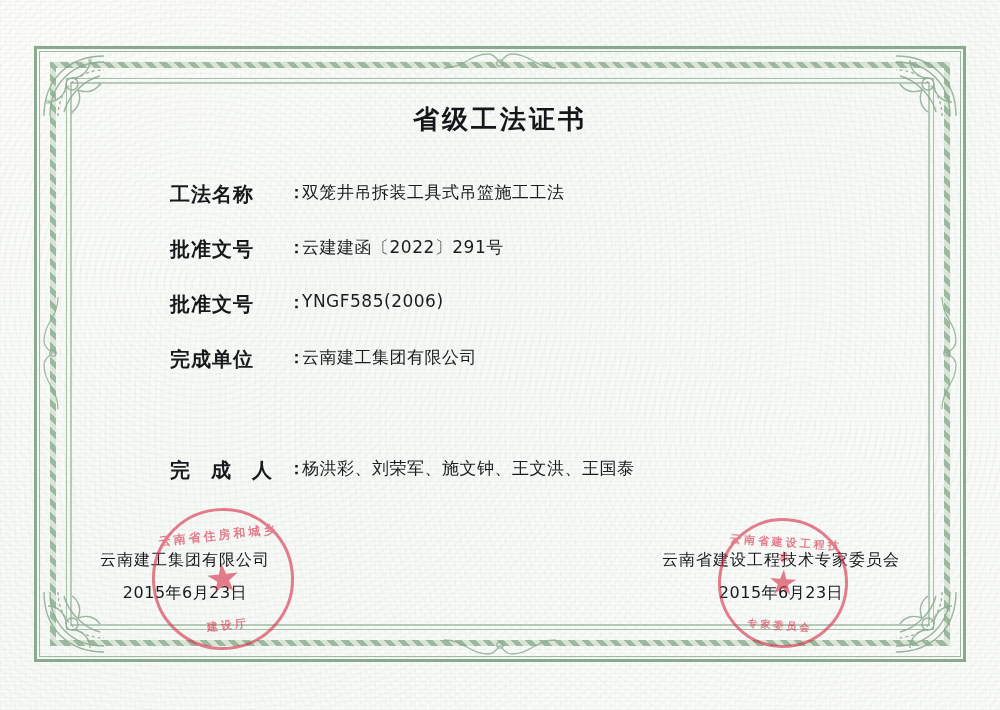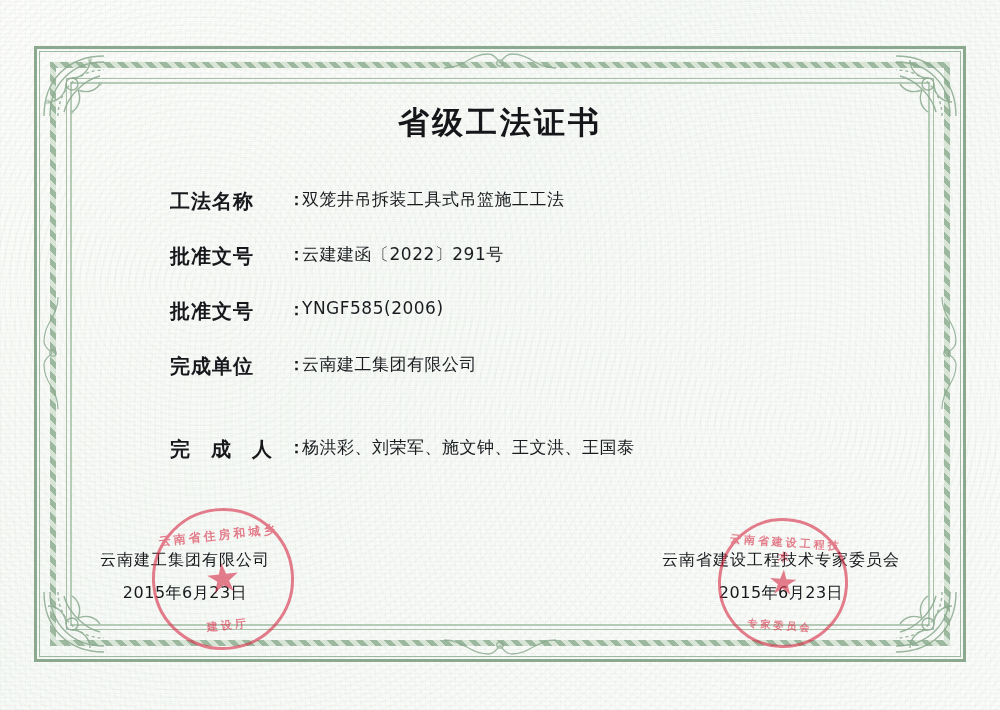--- a/index.html
+++ b/index.html
@@ -101,21 +101,21 @@
   .content {
     position: absolute;
     left: 86px;
     top: 92px;
     right: 86px;
     bottom: 96px;
   }
 
   .cert-title {
     text-align: center;
-    font-size: 31px;
+    font-size: 26px;
     font-weight: bold;
     letter-spacing: 3px;
     color: #15161a;
     margin-top: 10px;
     font-family: "DejaVu Sans", "Liberation Sans", sans-serif;
   }
 
   .fields {
     margin-top: 44px;
     padding-left: 84px;
@@ -152,21 +152,21 @@
     font-family: "DejaVu Sans", "Liberation Sans", sans-serif;
   }
   .field-value .line2 {
     display: block;
     margin-top: 9px;
   }
   .field-row.spaced-label .field-label {
     letter-spacing: 7px;
   }
   .field-row.gap-big {
-    margin-top: 56px;
+    margin-top: 84px;
   }
 
   
   .signatures {
     position: absolute;
     left: 0;
     right: 0;
     bottom: 10px;
     display: flex;
     justify-content: space-between;

